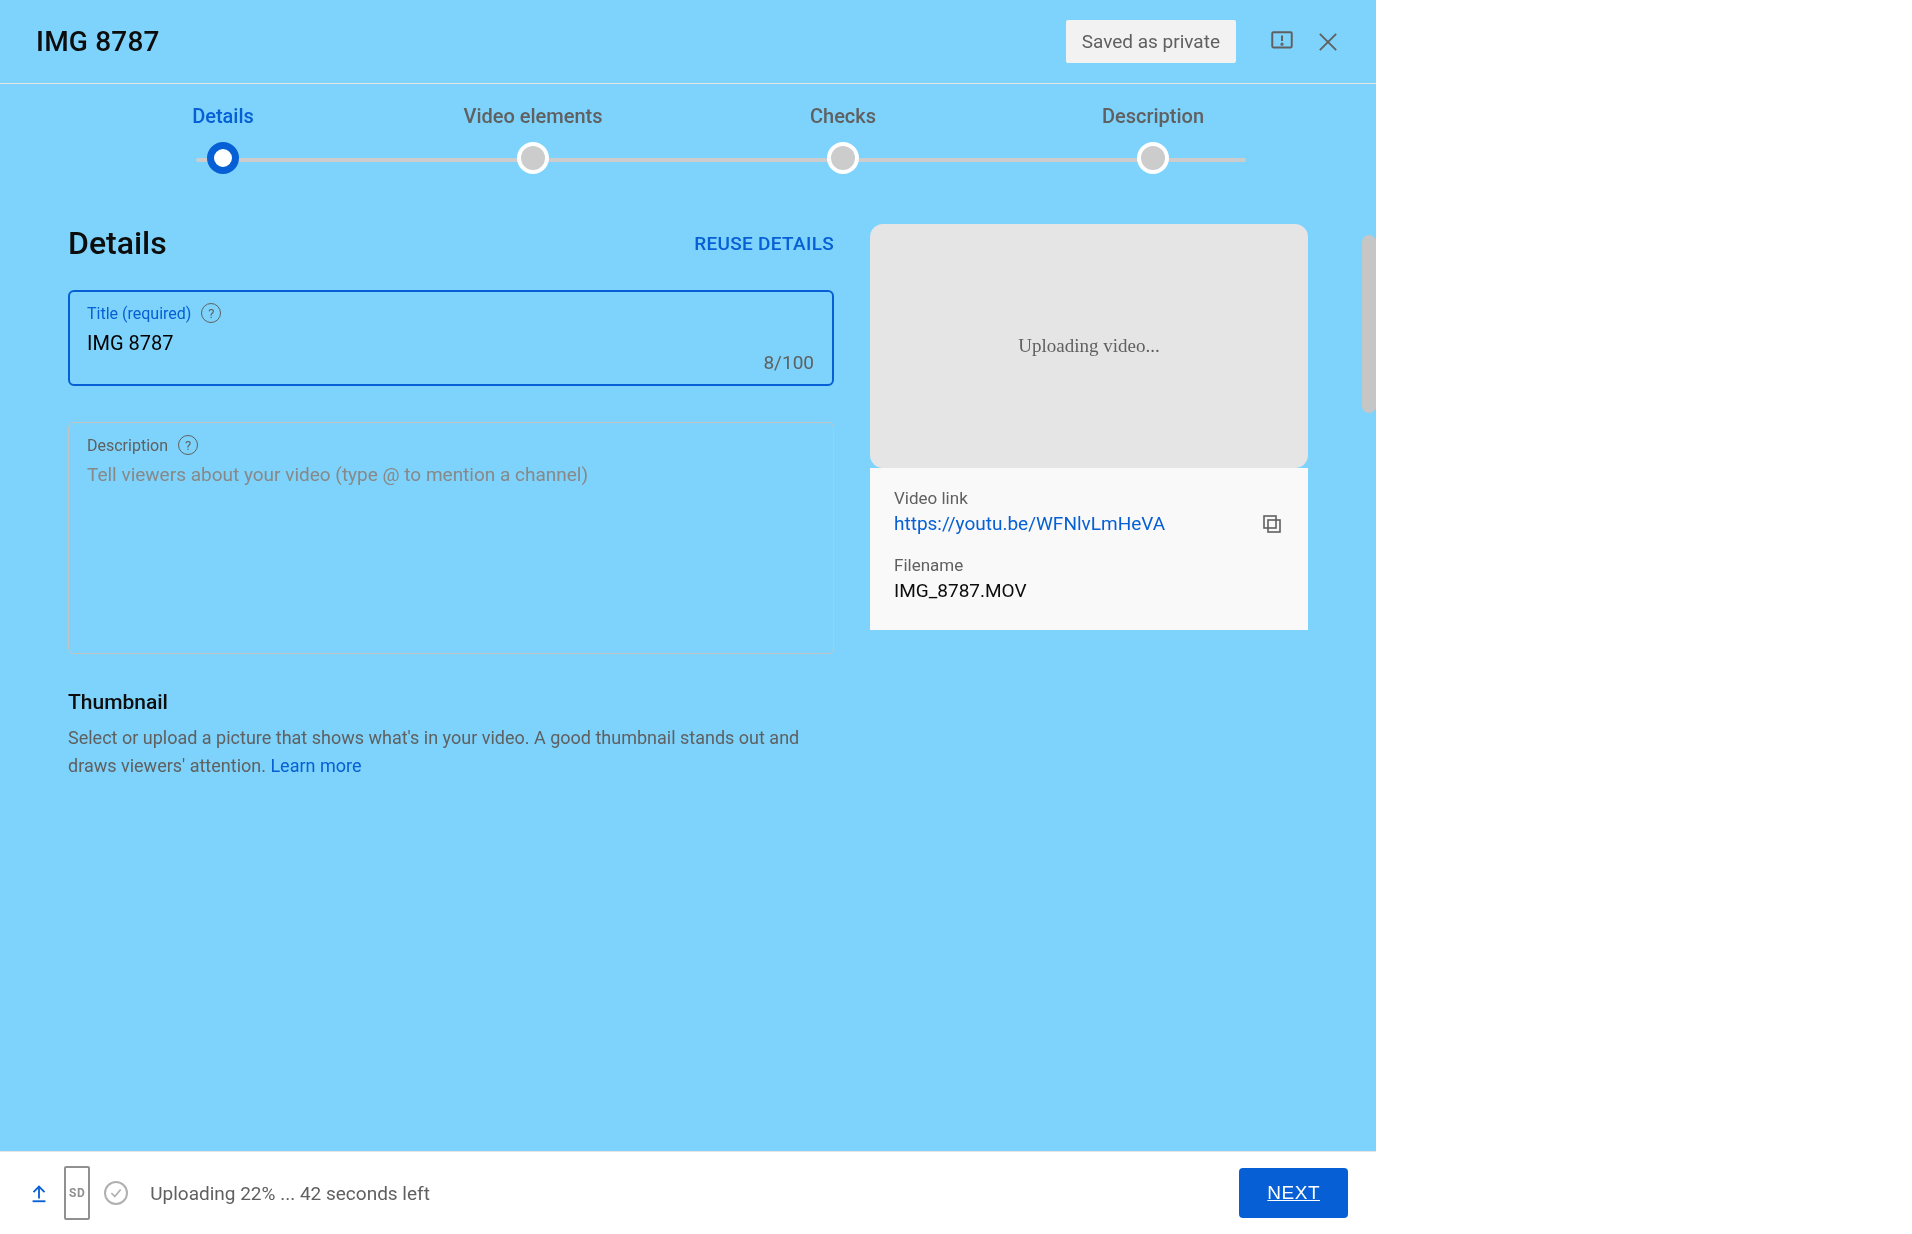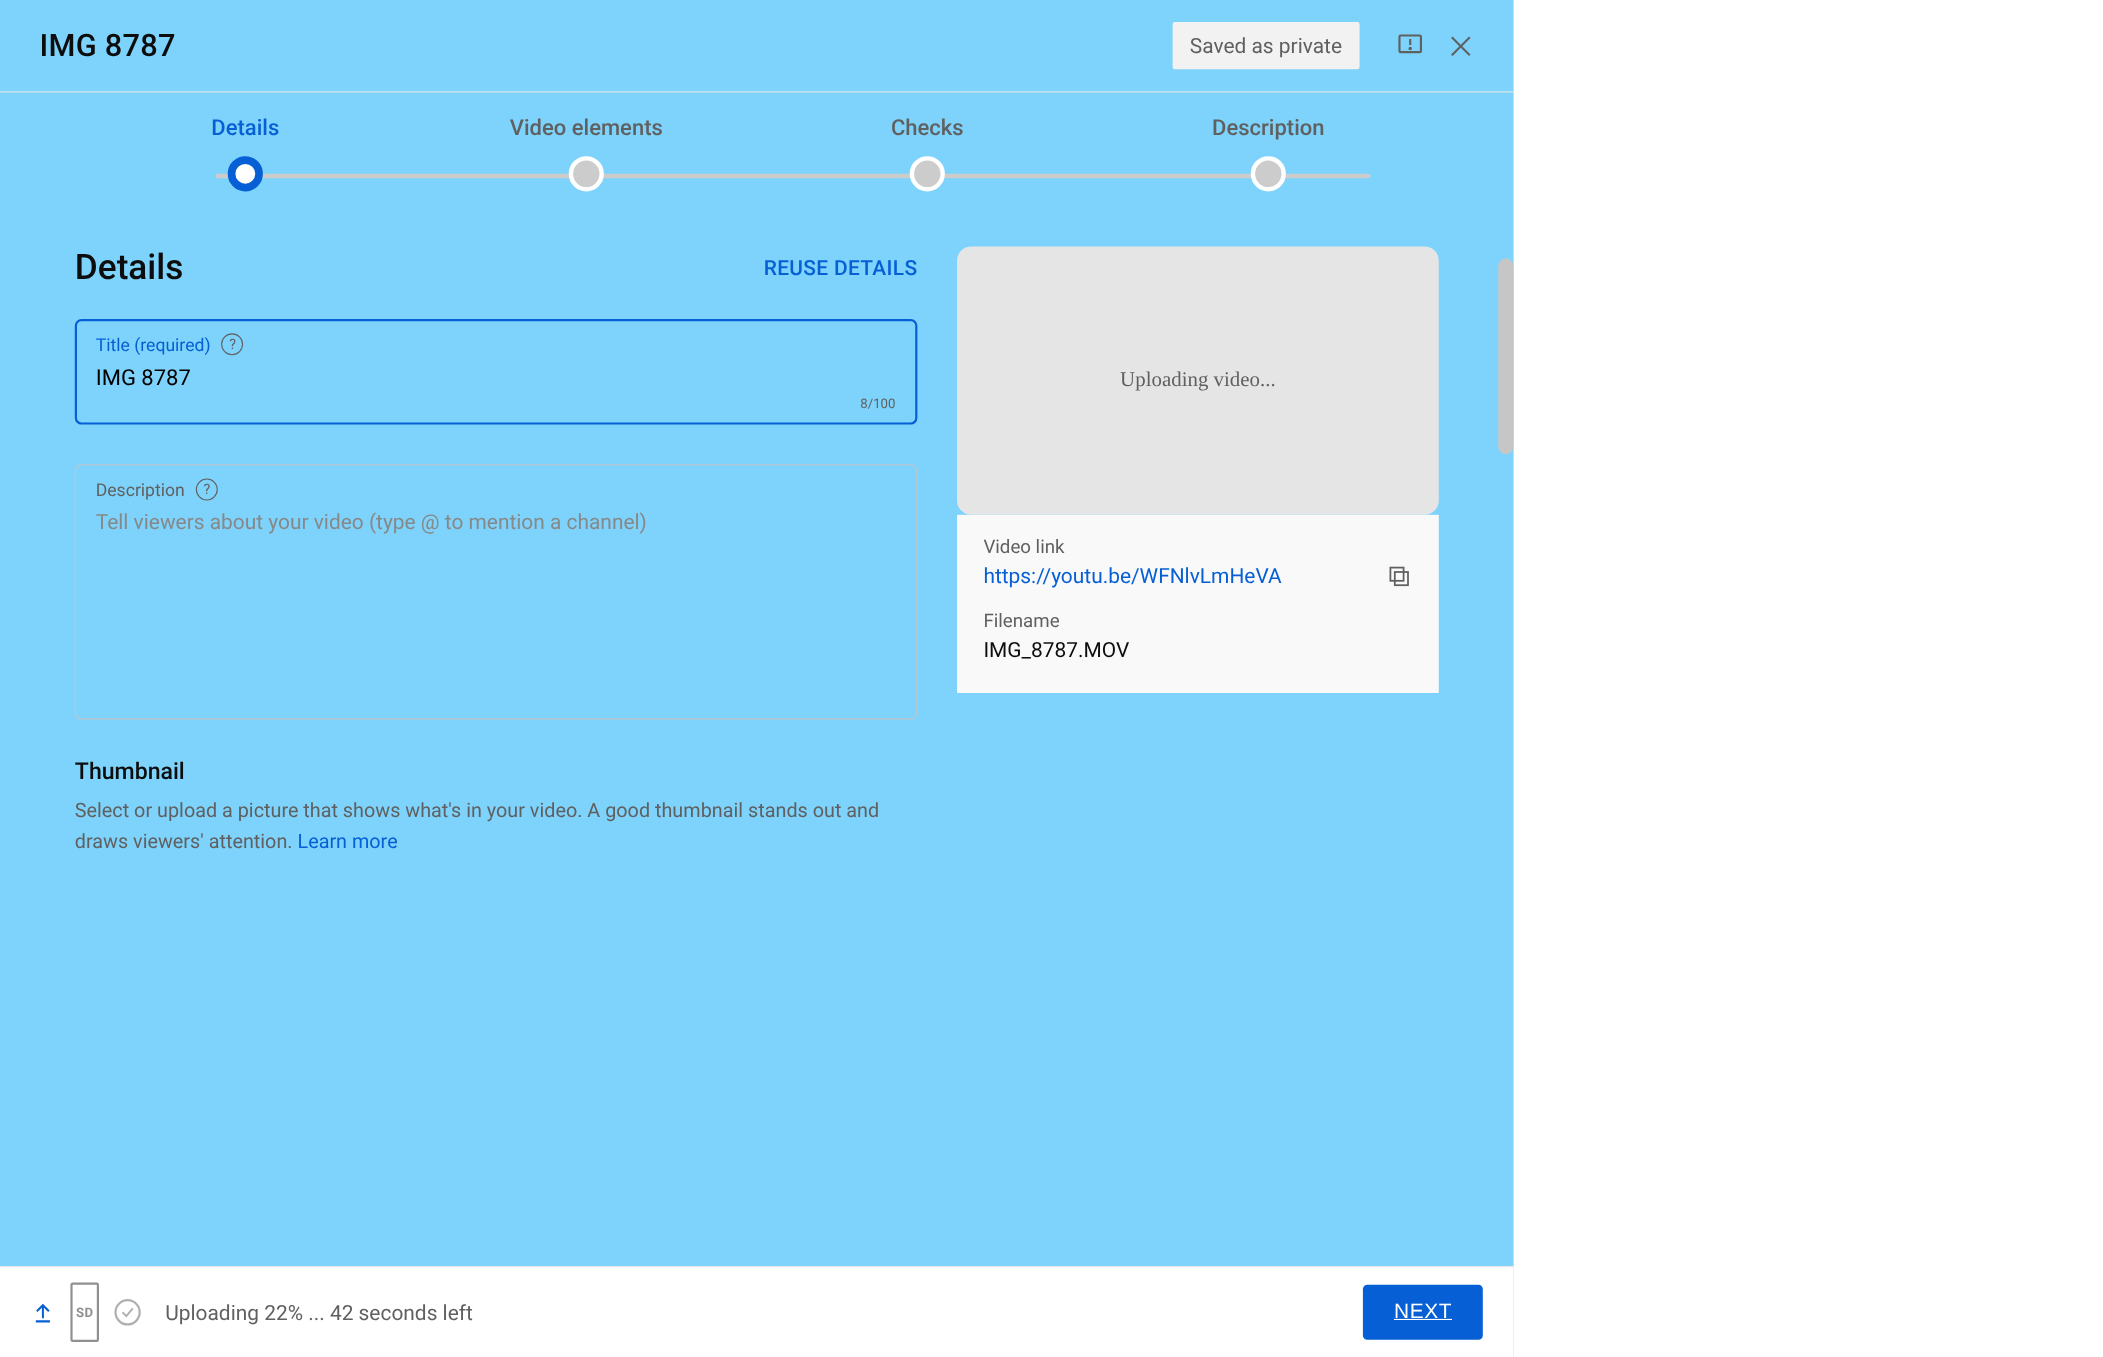--- a/index.html
+++ b/index.html
@@ -175,21 +175,21 @@
     font-family: inherit;
     resize: none;
     background: transparent;
   }
   .field-input::placeholder { color: #888; }
   .title-field { min-height: 96px; }
   .char-count {
     position: absolute;
     right: 18px;
     bottom: 10px;
-    font-size: 12px;
+    font-size: 19px;
     color: #606060;
   }
   .desc-field { min-height: 232px; }
   .desc-field .field-input { min-height: 170px; font-size: 19px; }
   .section-h { font-size: 21px; font-weight: 500; margin-bottom: 10px; }
   .section-p { font-size: 18px; color: var(--grey-text); line-height: 1.55; max-width: 760px; }
   .learn-link { color: var(--blue); cursor: pointer; }
   
   .preview-pane {
     background: #e5e5e5;

